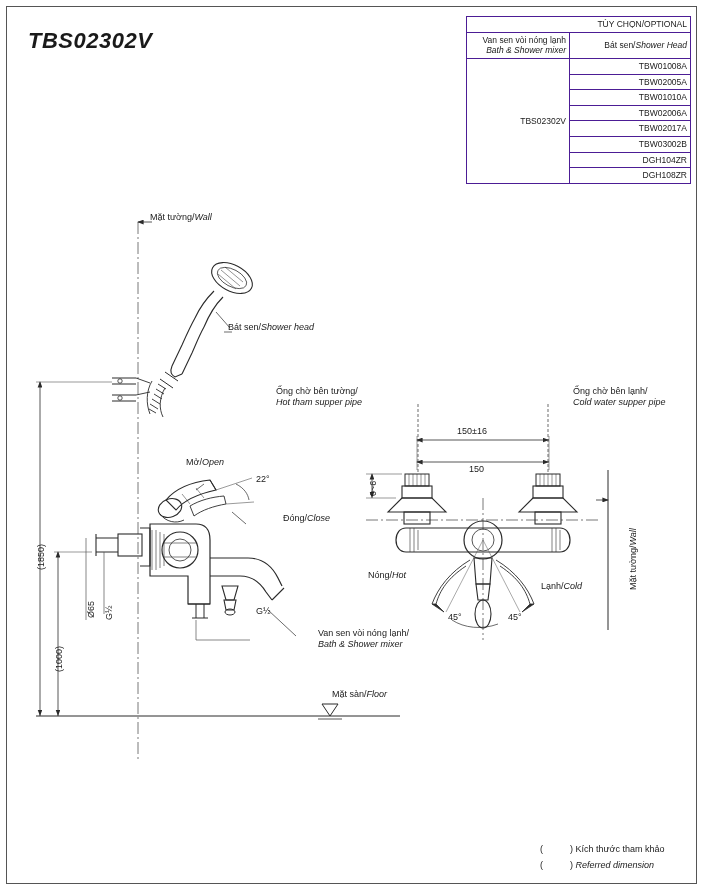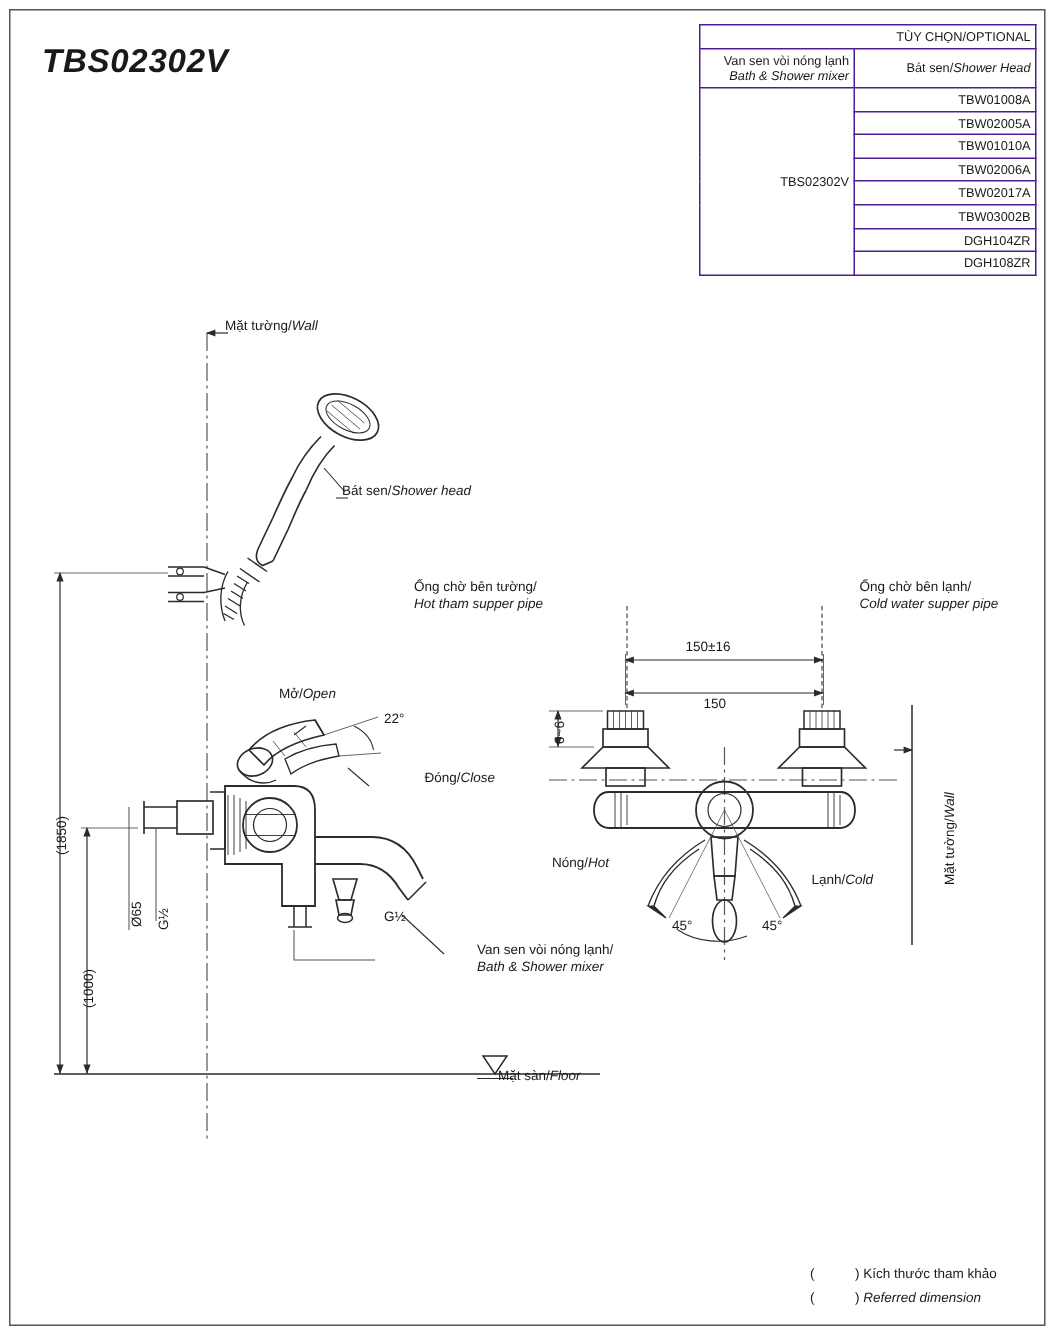--- a/index.html
+++ b/index.html
@@ -315,21 +315,21 @@
   </div>
 
   <div class="lbl" style="left:541px; top:581px;">
     <span>Lạnh/</span><i>Cold</i>
   </div>
 
   <div class="lbl rot90" style="left:628px; top:590px;">
     <span>Mặt tường/</span><i>Wall</i>
   </div>
 
-  <div class="lbl" style="left:332px; top:712px;">
+  <div class="lbl" style="left:332px; top:689px;">
     <span>Mặt sàn/</span><i>Floor</i>
   </div>
 
   <div class="dimtxt rot90" style="left:36px; top:570px;">(1850)</div>
   <div class="dimtxt rot90" style="left:54px; top:672px;">(1000)</div>
   <div class="dimtxt rot90" style="left:86px; top:618px;">Ø65</div>
   <div class="dimtxt rot90" style="left:104px; top:620px;">G½</div>
   <div class="dimtxt" style="left:256px; top:606px;">G½</div>
   <div class="dimtxt" style="left:256px; top:474px;">22°</div>
 

